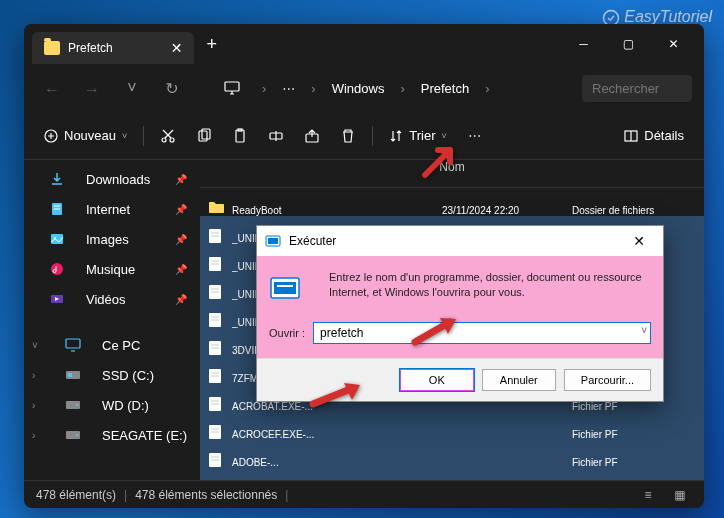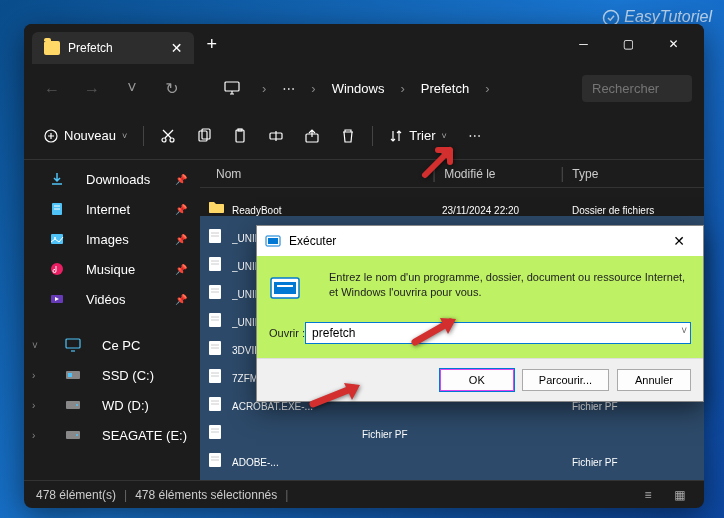--- a/index.html
+++ b/index.html
@@ -28,40 +28,40 @@
 .toolbar .ticon { width: 32px; padding: 0; }
 .toolbar .sep { width: 1px; height: 20px; background: #444; margin: 0 4px; }
 .toolbar .spacer { flex: 1; }
 .body { display: flex; height: 320px; }
 .sidebar { width: 176px; overflow-y: auto; padding: 4px 0; }
 .sbitem { display: flex; align-items: center; gap: 20px; padding: 4px 4px 4px 24px; color: #fff; font-size: 13px; cursor: pointer; height: 30px; }
 .sbitem .chev { width: 12px; color: #888; font-size: 10px; margin-left: -16px; }
 .sbitem .pin { margin-left: auto; margin-right: 8px; color: #888; font-size: 10px; }
 .sbitem .icn { width: 18px; height: 18px; display: flex; align-items: center; justify-content: center; font-size: 14px; }
 .content { flex: 1; display: flex; flex-direction: column; }
-.colheads { display: flex; height: 28px; align-items: center; padding: 0 8px; border-bottom: 1px solid #333; }
+.colheads { display: flex; height: 28px; align-items: center; padding: 0 8px; border-bottom: 1px solid #333; flex-direction: column; }
 .colheads .ch { color: #ccc; font-size: 12px; padding: 0 8px; cursor: pointer; }
 .filelist { flex: 1; overflow: hidden; }
 .frow { display: flex; align-items: flex-end; height: 28px; padding: 0 8px; color: #fff; font-size: 10px; cursor: pointer; }
 .frow.sel { background: #2d4a6a; }
 .frow .ficn { width: 16px; height: 16px; margin-right: 8px; flex-shrink: 0; }
 .frow .fname { flex: 0 0 210px; overflow: hidden; white-space: nowrap; text-overflow: ellipsis; }
 .frow .fdate { flex: 0 0 130px; }
 .frow .ftype { flex: 1; overflow: hidden; white-space: nowrap; text-overflow: ellipsis; }
 .statusbar { height: 28px; display: flex; align-items: center; padding: 0 12px; color: #ccc; font-size: 12px; gap: 8px; border-top: 1px solid #333; }
 .statusbar .ssep { color: #666; }
 .statusbar .spacer { flex: 1; }
 .statusbar .vbtn { width: 24px; height: 20px; color: #aaa; display: flex; align-items: center; justify-content: center; cursor: pointer; }
-.dialog { position: absolute; top: 225px; left: 256px; width: 448px; background: #bef264; border: 1px solid #888; box-shadow: 0 8px 24px rgba(0,0,0,0.5); }
+.dialog { position: absolute; top: 225px; left: 256px; width: 408px; background: #f9a8d4; border: 1px solid #888; box-shadow: 0 8px 24px rgba(0,0,0,0.5); }
 .dialog .dtitle { height: 30px; background: #fff; display: flex; align-items: center; padding: 0 8px; gap: 8px; font-size: 12px; }
 .dialog .dtitle .dclose { margin-left: auto; width: 32px; text-align: center; cursor: pointer; font-size: 14px; }
 .dialog .dbody { padding: 14px 12px; display: flex; gap: 28px; }
 .dialog .dbody .runicn { width: 32px; height: 32px; flex-shrink: 0; margin-top: 2px; }
 .dialog .dbody .dtext { font-size: 11px; line-height: 1.4; color: #222; }
-.dialog .dinput { padding: 4px 12px 14px; display: flex; align-items: center; }
+.dialog .dinput { padding: 4px 12px 14px; display: flex; align-items: center; gap: 8px; }
 .dialog .dinput label { font-size: 11px; color: #222; }
 .dialog .dinput .combo { flex: 1; position: relative; }
 .dialog .dinput input { width: 100%; padding: 3px 6px; font-size: 12px; border: 1px solid #0078d4; outline: none; }
 .dialog .dinput .dd { position: absolute; right: 4px; top: 3px; font-size: 10px; color: #666; }
 .dialog .dbtns { background: #f0f0f0; padding: 10px 12px; display: flex; justify-content: flex-end; gap: 8px; border-top: 1px solid #ddd; }
 .dialog .dbtns button { padding: 4px 16px; font-size: 11px; border: 1px solid #aaa; background: #fdfdfd; cursor: pointer; min-width: 74px; }
 .dialog .dbtns button.primary { border: 1px solid #d946ef; box-shadow: 0 0 0 1px #0078d4; }
 .arrow { position: absolute; font-size: 36px; color: #d32f2f; filter: drop-shadow(1px 1px 2px rgba(0,0,0,0.5)); pointer-events: none; }
 .arrow svg { display: block; }
 </style>
@@ -165,20 +165,27 @@
     <div class="sep"></div>
     <div class="tbtn">
       <svg width="14" height="14" viewBox="0 0 14 14" stroke="#fff" stroke-width="1.2" fill="none">
           <path d="M4 2v10M2 10l2 2 2-2M10 12V2M8 4l2-2 2 2"></path>
         </svg>
       <span>Trier</span>
       <span style="font-size:9px;color:#aaa">˅</span>
     </div>
     <div class="tbtn ticon">⋯</div>
     <div class="spacer"></div>
+    <div class="tbtn">
+      <svg width="14" height="14" viewBox="0 0 14 14" stroke="#fff" stroke-width="1.2" fill="none">
+          <rect x="1" y="2" width="12" height="10"></rect>
+          <line x1="7" y1="2" x2="7" y2="12"></line>
+        </svg>
+      <span>Détails</span>
+    </div>
   </div>
 
   <div class="body">
     <div class="sidebar">
       <div id="sidebar-quick">
           <div class="sbitem">
             <span class="icn">
               <svg width="16" height="16" viewBox="0 0 16 16" fill="#4fc3f7">
                 <path d="M8 2v8M5 7l3 3 3-3M3 13h10" stroke="#4fc3f7" stroke-width="1.5" fill="none"></path>
               </svg>
@@ -360,20 +367,21 @@
             <span class="fname">ACROBAT.EXE-...</span>
             <span class="fdate"></span>
             <span class="ftype">Fichier PF</span>
           </div>
           <div class="frow sel">
             <span class="ficn"><svg width="14" height="16" viewBox="0 0 14 16">
                 <rect x="1" y="1" width="12" height="14" rx="1" fill="#fff"></rect>
                 <line x1="3" y1="5" x2="11" y2="5" stroke="#ccc"></line>
                 <line x1="3" y1="8" x2="11" y2="8" stroke="#ccc"></line>
               </svg></span>
+            <span class="fname">ACROCEF.EXE-...</span>
             <span class="fdate"></span>
             <span class="ftype">Fichier PF</span>
           </div>
           <div class="frow sel">
             <span class="ficn"><svg width="14" height="16" viewBox="0 0 14 16">
                 <rect x="1" y="1" width="12" height="14" rx="1" fill="#fff"></rect>
                 <line x1="3" y1="5" x2="11" y2="5" stroke="#ccc"></line>
                 <line x1="3" y1="8" x2="11" y2="8" stroke="#ccc"></line>
               </svg></span>
             <span class="fname">ADOBE-...</span>
@@ -424,22 +432,22 @@
   </div>
   <div class="dinput">
     <label>Ouvrir :</label>
     <div class="combo">
       <input value="prefetch" style="">
       <span class="dd">˅</span>
     </div>
   </div>
   <div class="dbtns">
     <button class="primary">OK</button>
+    <button>Annuler</button>
     <button>Parcourir...</button>
-    <button>Annuler</button>
   </div>
 </div>
 
 <div class="arrow" style="top:140px; left:420px;">
   <svg width="40" height="40" viewBox="0 0 40 40">
       <path d="M5 35 L30 10 M30 10 L18 10 M30 10 L30 22" stroke="#d32f2f" stroke-width="6" fill="none" stroke-linecap="round"></path>
       <path d="M30 10 L20 12 L28 20 Z" fill="#d32f2f"></path>
     </svg>
 </div>
 <div class="arrow" style="top:314px; left:410px;">

